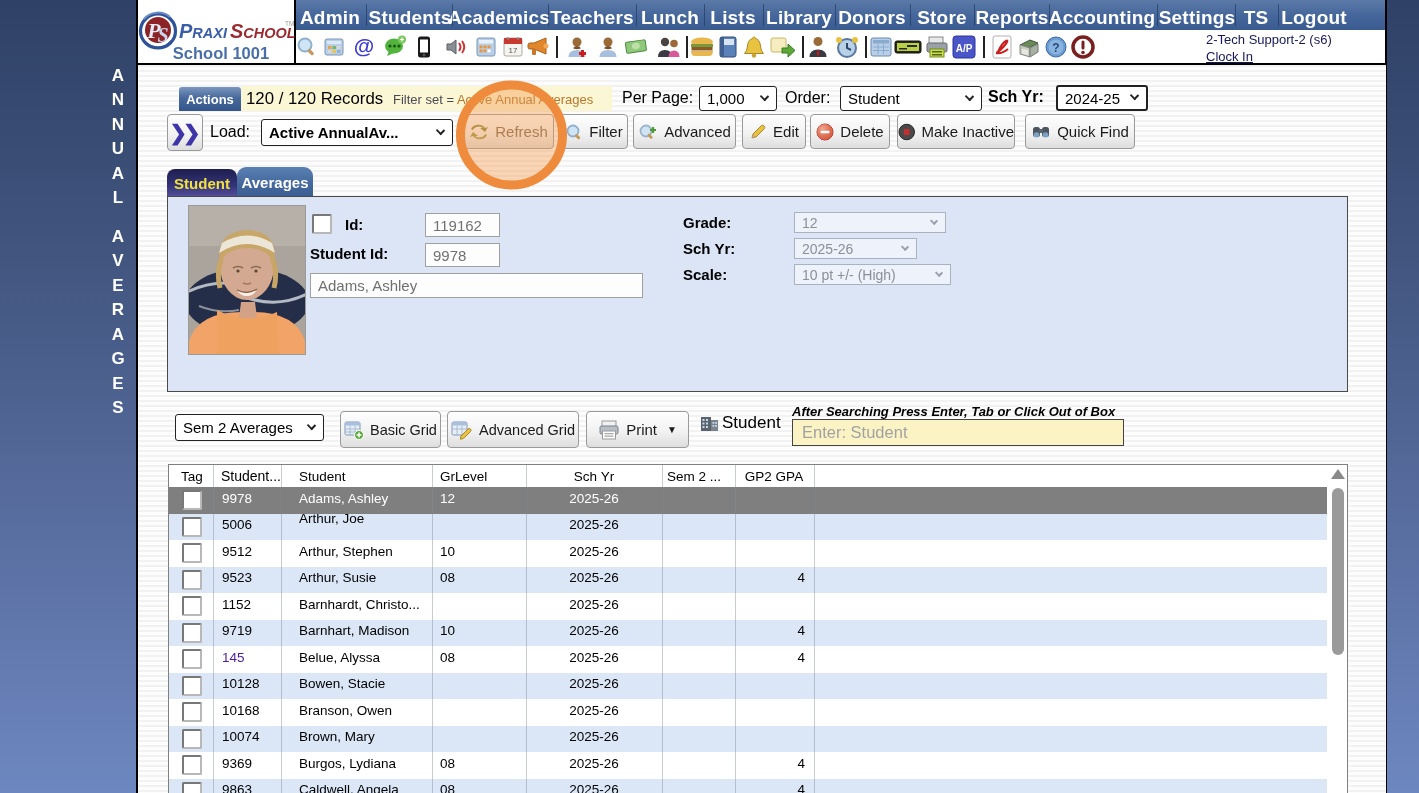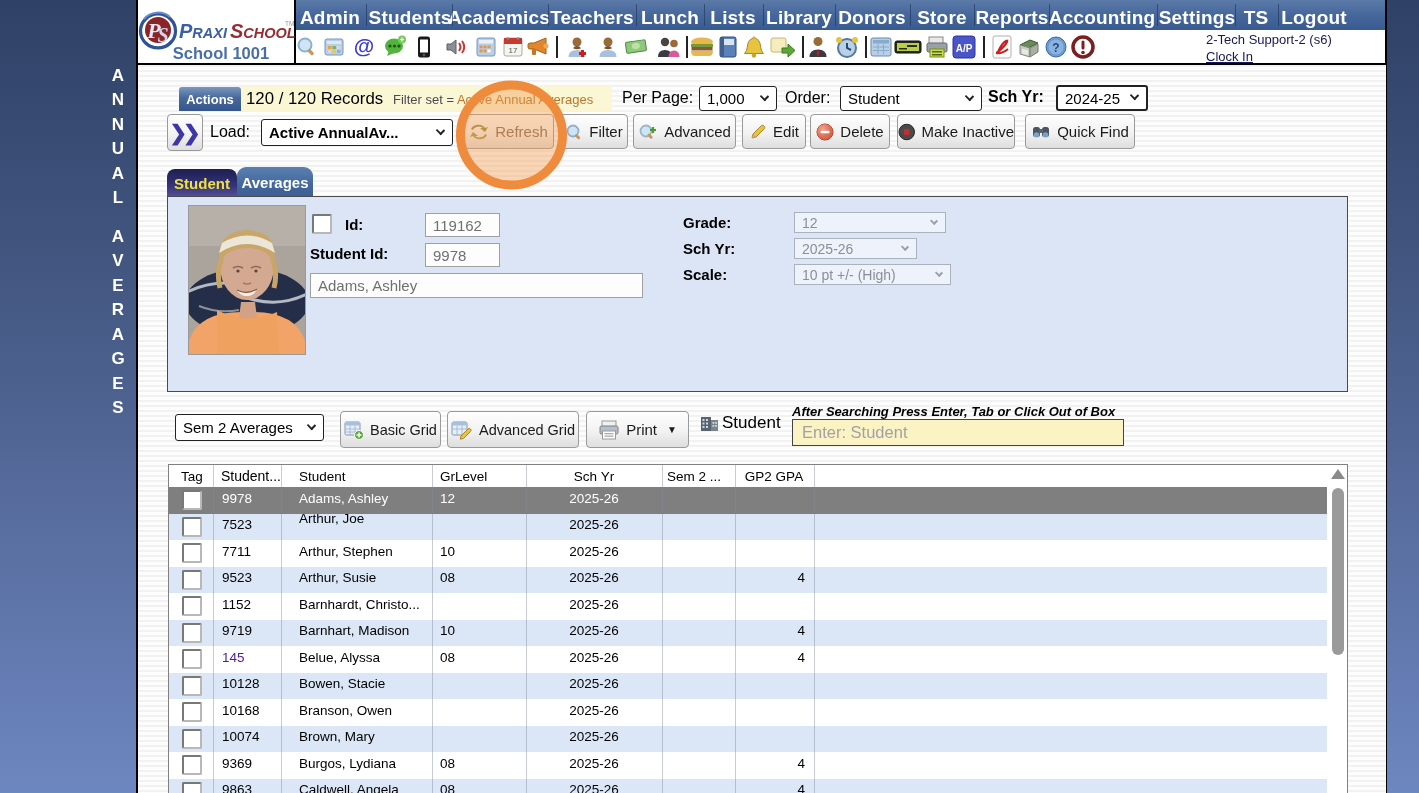--- a/index.html
+++ b/index.html
@@ -475,26 +475,26 @@
   <div class="abs" style="left:525px;top:0;height:22px;display:flex;align-items:center;font-size:13.5px;transform:translateX(-50%);">Sem 2 ...</div>
   <div class="abs" style="left:605px;top:0;height:22px;display:flex;align-items:center;font-size:13.5px;transform:translateX(-50%);">GP2 GPA</div>
   <div class="abs" style="left:0;top:22.0px;width:1158px;height:26.5px;background:#7f7f7f;"></div>
   <div class="cbx" style="left:13px;top:25.2px;"></div>
   <div class="cell" style="left:53px;top:22.0px;height:26.5px;color:#fff;">9978</div>
   <div class="cell" style="left:130px;top:22.0px;height:26.5px;color:#fff;width:130px;">Adams, Ashley</div>
   <div class="cell" style="left:271px;top:22.0px;height:26.5px;color:#fff;">12</div>
   <div class="cell" style="left:425px;top:22.0px;height:26.5px;color:#fff;transform:translateX(-50%);">2025-26</div>
   <div class="abs" style="left:0;top:48.5px;width:1158px;height:26.5px;background:#dbe7f7;"></div>
   <div class="cbx" style="left:13px;top:51.7px;"></div>
-  <div class="cell" style="left:53px;top:48.5px;height:26.5px;color:#000;">7523</div>
+  <div class="cell" style="left:53px;top:48.5px;height:26.5px;color:#000;">5006</div>
   <div class="cell" style="left:130px;top:48.5px;height:14px;color:#000;width:130px;">Arthur, Joe</div>
   <div class="cell" style="left:425px;top:48.5px;height:26.5px;color:#000;transform:translateX(-50%);">2025-26</div>
   <div class="abs" style="left:0;top:75.0px;width:1158px;height:26.5px;background:#ffffff;"></div>
   <div class="cbx" style="left:13px;top:78.2px;"></div>
-  <div class="cell" style="left:53px;top:75.0px;height:26.5px;color:#000;">7711</div>
+  <div class="cell" style="left:53px;top:75.0px;height:26.5px;color:#000;">9512</div>
   <div class="cell" style="left:130px;top:75.0px;height:26.5px;color:#000;width:130px;">Arthur, Stephen</div>
   <div class="cell" style="left:271px;top:75.0px;height:26.5px;color:#000;">10</div>
   <div class="cell" style="left:425px;top:75.0px;height:26.5px;color:#000;transform:translateX(-50%);">2025-26</div>
   <div class="abs" style="left:0;top:101.5px;width:1158px;height:26.5px;background:#dbe7f7;"></div>
   <div class="cbx" style="left:13px;top:104.7px;"></div>
   <div class="cell" style="left:53px;top:101.5px;height:26.5px;color:#000;">9523</div>
   <div class="cell" style="left:130px;top:101.5px;height:26.5px;color:#000;width:130px;">Arthur, Susie</div>
   <div class="cell" style="left:271px;top:101.5px;height:26.5px;color:#000;">08</div>
   <div class="cell" style="left:425px;top:101.5px;height:26.5px;color:#000;transform:translateX(-50%);">2025-26</div>
   <div class="cell" style="left:598px;top:101.5px;height:26.5px;color:#000;width:38px;justify-content:flex-end;">4</div>

